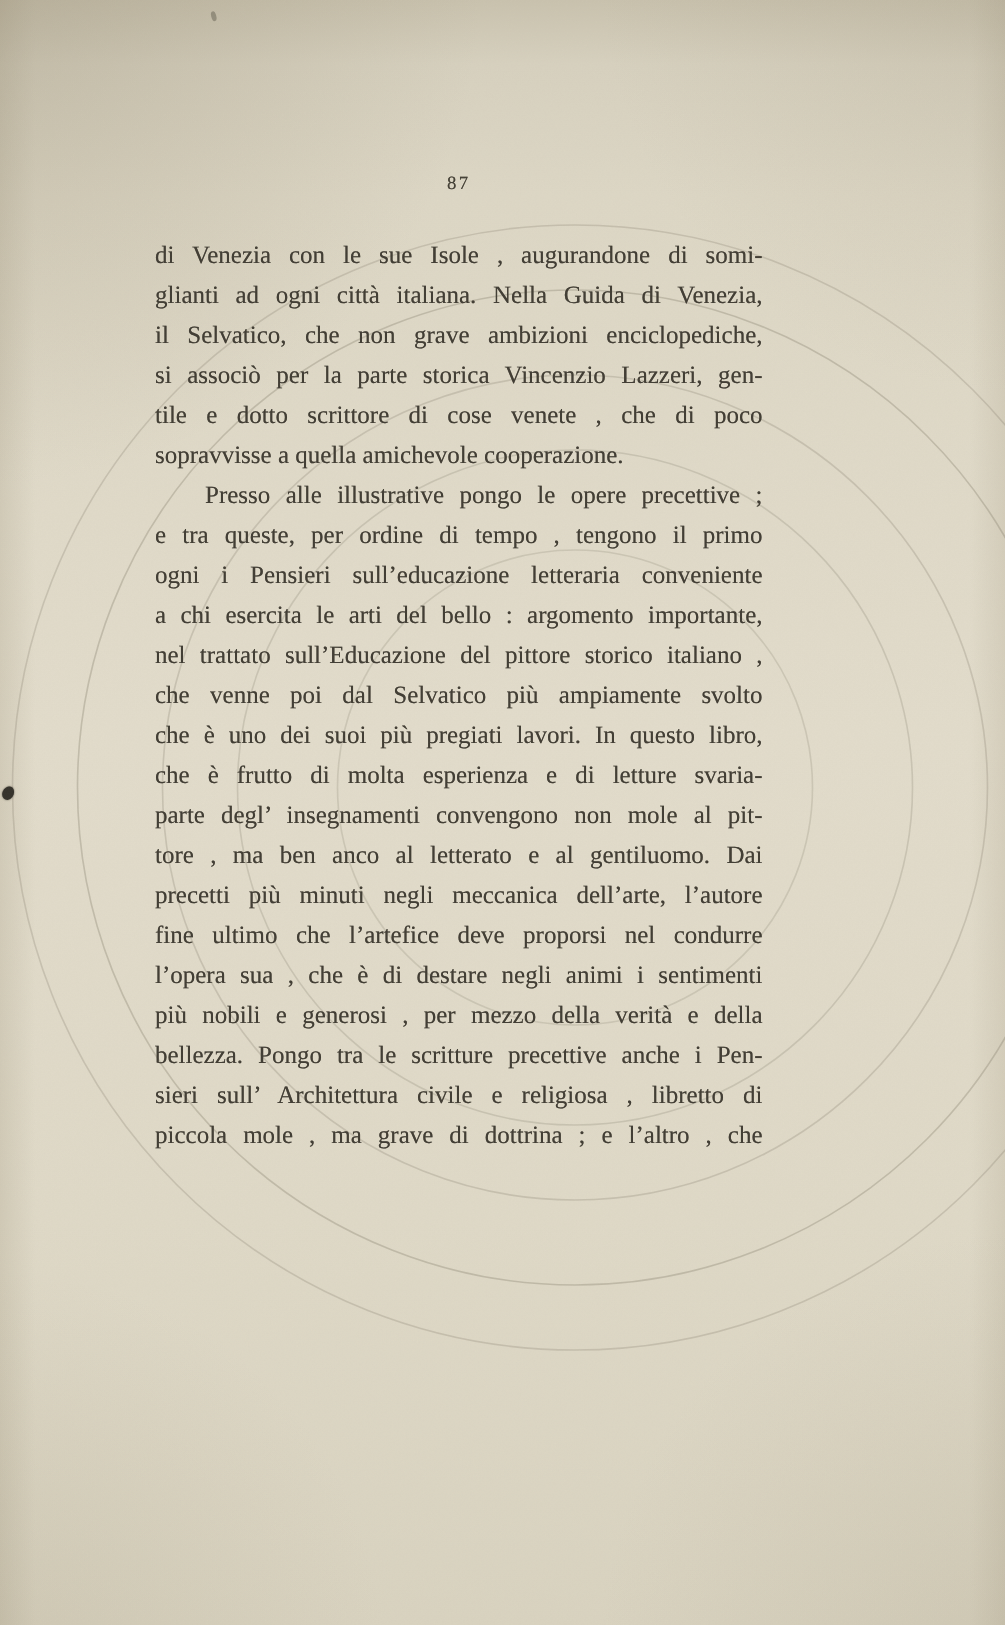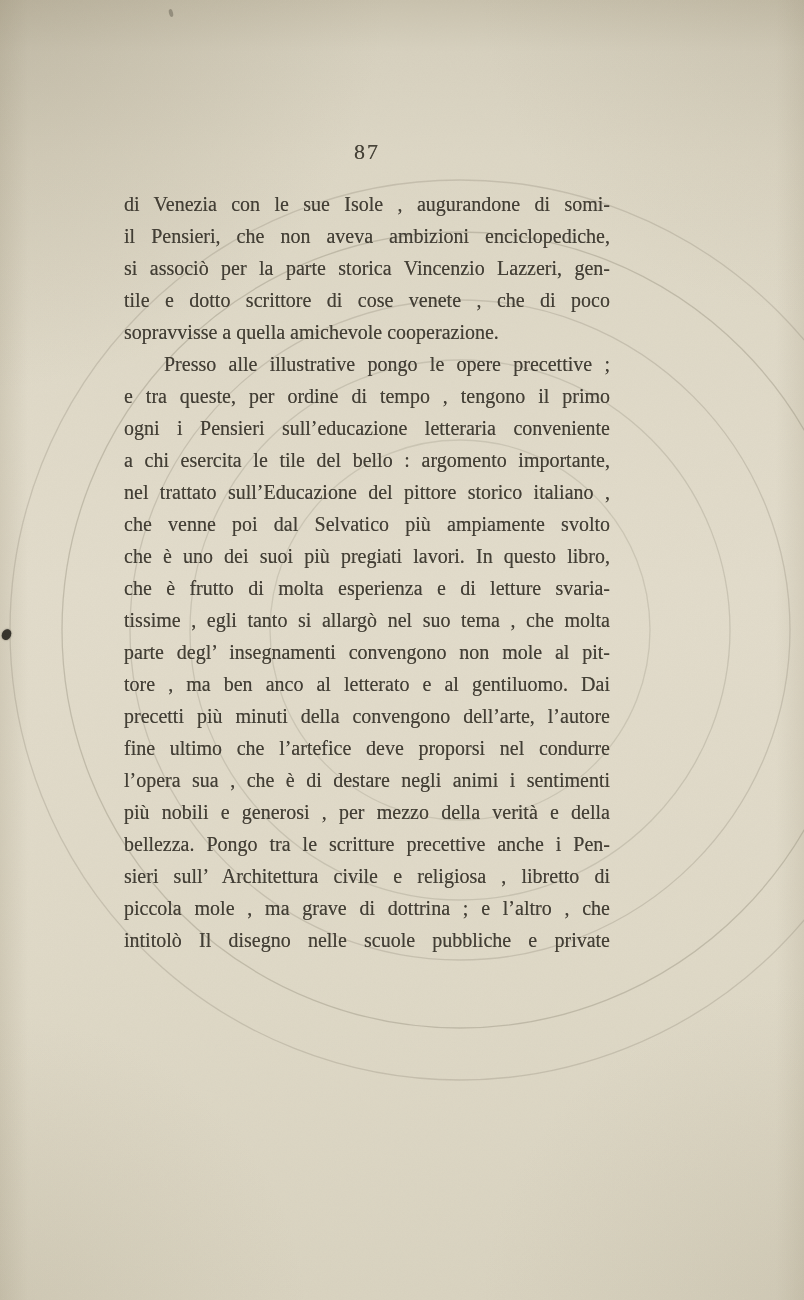--- a/index.html
+++ b/index.html
@@ -36,21 +36,21 @@
     left: 0; top: 0;
     width: 804px; height: 1300px;
     pointer-events: none;
   }
   .pagenum {
     position: absolute;
     left: 124px;
     top: 139px;
     width: 486px;
     text-align: center;
-    font-size: 22px;
+    font-size: 15px;
     letter-spacing: 2px;
     color: #444036;
     text-shadow: 0 0 0.5px rgba(60,55,45,0.65);
   }
   .textblock {
     position: absolute;
     left: 124px;
     top: 188px;
     width: 486px;
   }
@@ -96,43 +96,42 @@
       <circle cx="460" cy="630" r="398" fill="none" stroke="#7f7968" stroke-width="1.3" opacity="0.32"></circle>
       <circle cx="460" cy="630" r="330" fill="none" stroke="#7f7968" stroke-width="1.3" opacity="0.26"></circle>
       <circle cx="460" cy="630" r="270" fill="none" stroke="#7f7968" stroke-width="1.3" opacity="0.24"></circle>
       <circle cx="460" cy="630" r="190" fill="none" stroke="#7f7968" stroke-width="1.3" opacity="0.22"></circle>
     </svg>
 
   <div class="pagenum">87</div>
 
   <div class="textblock">
       <div class="line"><span>di </span><span class="it">Venezia con le sue Isole</span><span> , augurandone di somi-</span></div>
-      <div class="line"><span>il Pensieri, che non aveva ambizioni enciclopediche,</span></div>
+      <div class="line"><span>glianti ad ogni città italiana. Nella Guida di Venezia,</span></div>
+      <div class="line"><span>il Selvatico, che non grave ambizioni enciclopediche,</span></div>
       <div class="line"><span>si associò per la parte storica Vincenzio Lazzeri, gen-</span></div>
       <div class="line"><span>tile e dotto scrittore di cose venete , che di poco</span></div>
       <div class="line nojust"><span>sopravvisse a quella amichevole cooperazione.</span></div>
       <div class="line indent"><span>Presso alle illustrative pongo le opere precettive ;</span></div>
       <div class="line"><span>e tra queste, per ordine di tempo , tengono il primo</span></div>
       <div class="line"><span>ogni i </span><span class="it">Pensieri sull’educazione letteraria conveniente</span></div>
-      <div class="line"><span class="it">a chi esercita le tile del bello : </span><span>argomento importante,</span></div>
+      <div class="line"><span class="it">a chi esercita le arti del bello : </span><span>argomento importante,</span></div>
       <div class="line"><span>nel trattato </span><span class="it">sull’Educazione del pittore storico italiano</span><span> ,</span></div>
       <div class="line"><span>che venne poi dal Selvatico più ampiamente svolto</span></div>
       <div class="line"><span>che è uno dei suoi più pregiati lavori. In questo libro,</span></div>
       <div class="line"><span>che è frutto di molta esperienza e di letture svaria-</span></div>
-      <div class="line"><span>tissime , egli tanto si allargò nel suo tema , che molta</span></div>
       <div class="line"><span>parte degl’ insegnamenti convengono non mole al pit-</span></div>
       <div class="line"><span>tore , ma ben anco al letterato e al gentiluomo. Dai</span></div>
-      <div class="line"><span>precetti più minuti della convengono dell’arte, l’autore</span></div>
+      <div class="line"><span>precetti più minuti negli meccanica dell’arte, l’autore</span></div>
       <div class="line"><span>fine ultimo che l’artefice deve proporsi nel condurre</span></div>
       <div class="line"><span>l’opera sua , che è di destare negli animi i sentimenti</span></div>
       <div class="line"><span>più nobili e generosi , per mezzo della verità e della</span></div>
       <div class="line"><span>bellezza. Pongo tra le scritture precettive anche i </span><span class="it">Pen-</span></div>
       <div class="line"><span class="it">sieri sull’ Architettura civile e religiosa</span><span> , libretto di</span></div>
       <div class="line"><span>piccola mole , ma grave di dottrina ; e l’altro , che</span></div>
-      <div class="line"><span>intitolò </span><span class="it">Il disegno nelle scuole pubbliche e private</span></div>
     </div>
 
   <div class="ink-spot" style="left: 2px; top: 629px; width: 9px; height: 11px; background: rgb(52, 49, 42);"></div>
   <div class="speck" style="left: 169px; top: 9px; width: 4px; height: 8px; background: rgb(110, 103, 90);"></div>
 
   <svg class="grain" viewBox="0 0 804 1300" xmlns="http://www.w3.org/2000/svg">
     <filter id="g">
       <feTurbulence type="fractalNoise" baseFrequency="0.8" numOctaves="2" stitchTiles="stitch"></feTurbulence>
       <feColorMatrix type="matrix" values="0 0 0 0 0.42  0 0 0 0 0.39  0 0 0 0 0.33  0 0 0 0.10 0"></feColorMatrix>
     </filter>

